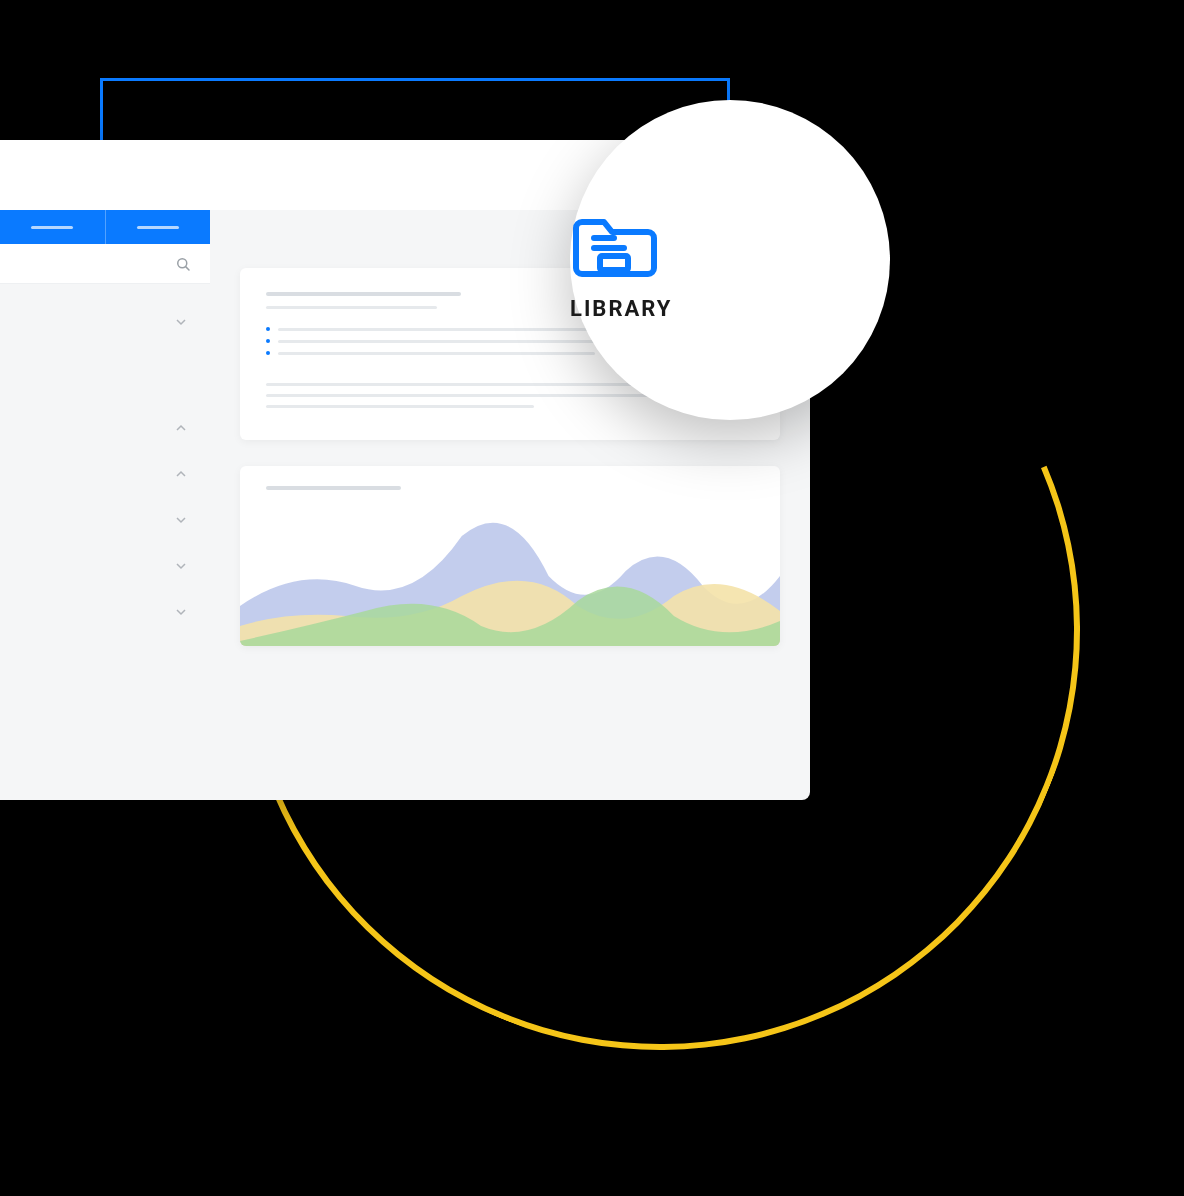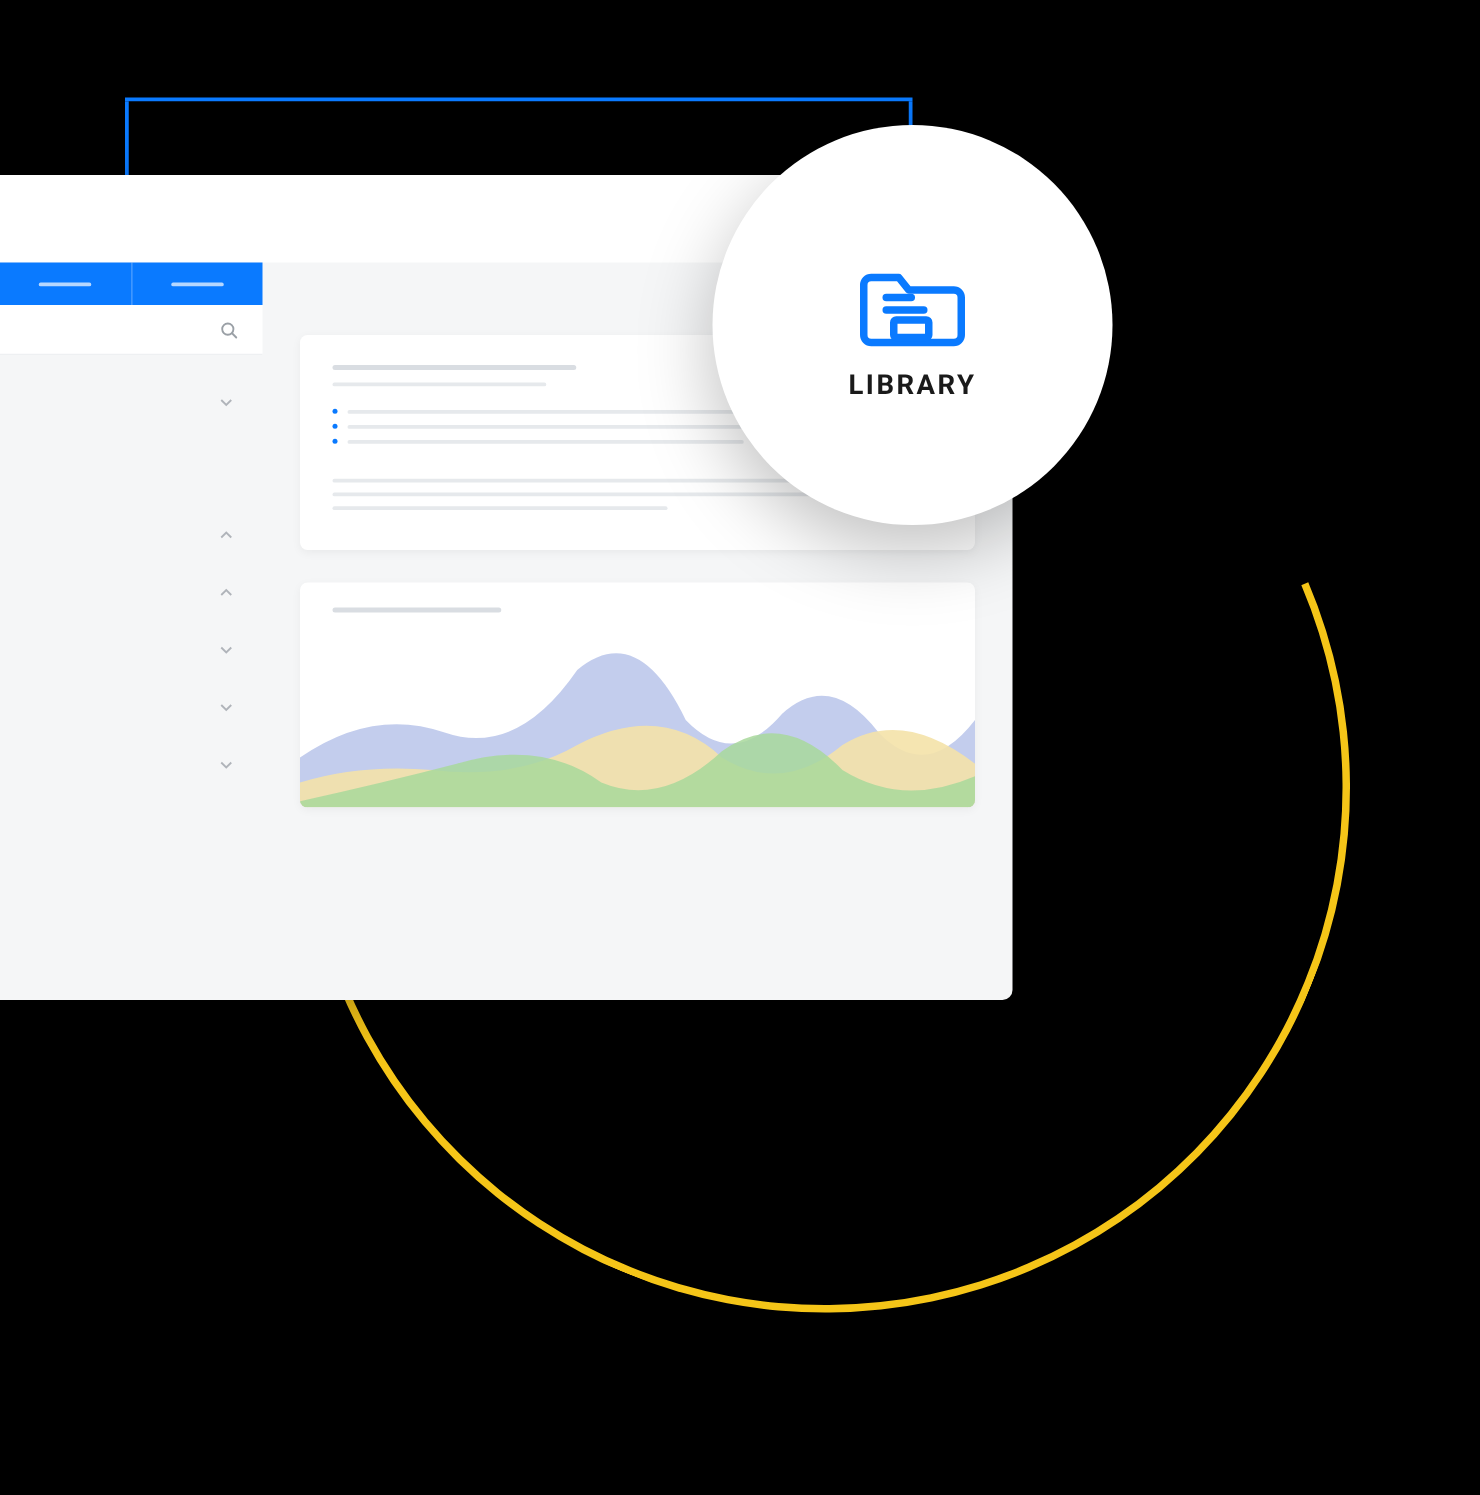--- a/index.html
+++ b/index.html
@@ -212,21 +212,21 @@
     position: absolute;
     top: 100px;
     left: 570px;
     width: 320px;
     height: 320px;
     background: #fff;
     border-radius: 50%;
     box-shadow: 0 20px 60px rgba(0,0,0,0.25);
     display: flex;
     flex-direction: column;
-    align-items: center;
+    align-items: flex-start;
     justify-content: center;
     gap: 16px;
     z-index: 10;
   }
   .callout-label {
     font-size: 22px;
     font-weight: 700;
     letter-spacing: 2px;
     color: #1a1a1a;
   }

